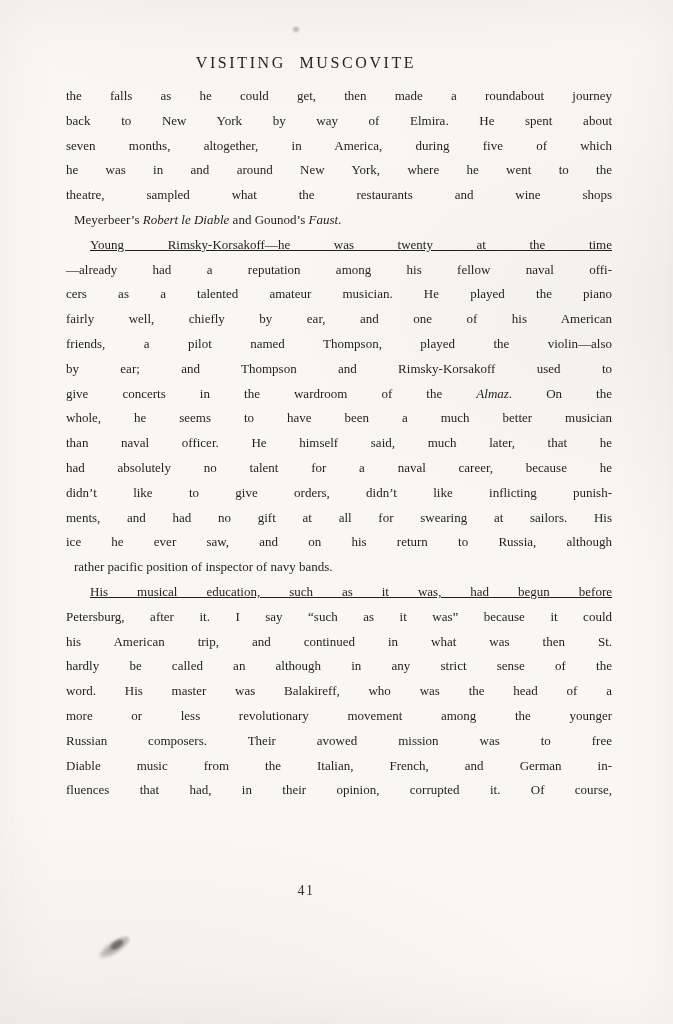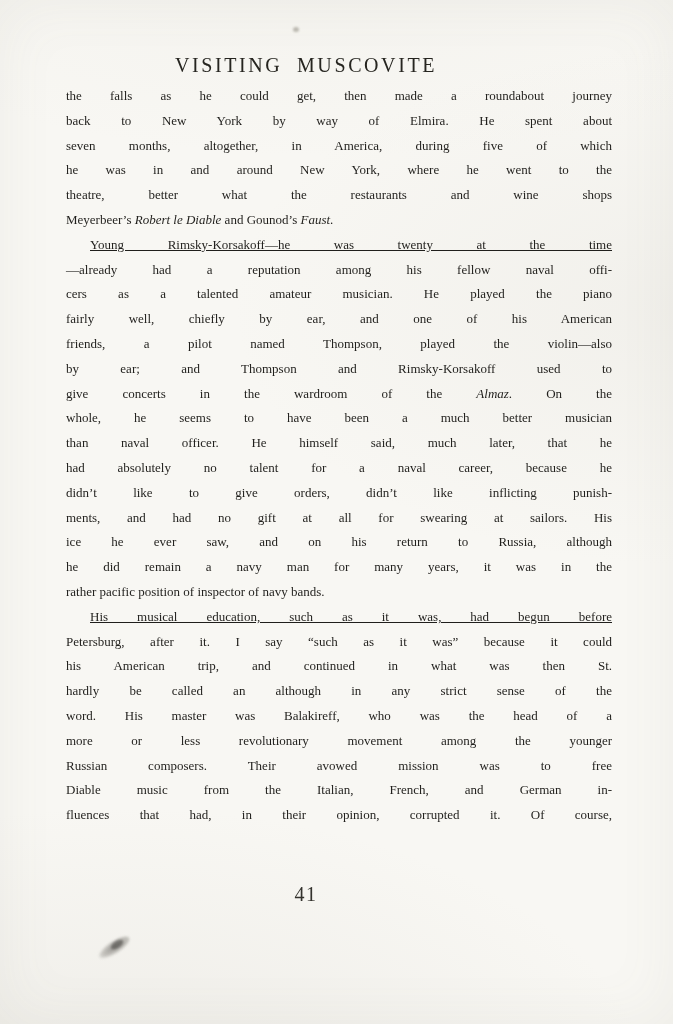--- a/index.html
+++ b/index.html
@@ -23,21 +23,21 @@
     color: #1f1e1b;
   }
   .head-folio-band {
     position: absolute;
     left: 0;
     width: 612px;
     text-align: center;
   }
   .running-head {
     top: 54px;
-    font-size: 20px;
+    font-size: 16px;
     letter-spacing: 2.6px;
     word-spacing: 7px;
     color: #262520;
   }
   .text-block {
     position: absolute;
     left: 66px;
     top: 84px;
     width: 546px;
   }
@@ -46,28 +46,29 @@
     height: 24.8px;
     line-height: 24.8px;
     font-size: 13px;
     text-align: justify;
     text-align-last: justify;
     white-space: normal;
     color: #201f1c;
   }
   .line.para-end {
     text-align-last: left;
+    margin-left: 8px;
   }
   .line.indent {
     text-indent: 24px;
     text-decoration: underline;
   }
   .folio {
     top: 883px;
-    font-size: 20px;
+    font-size: 14px;
     letter-spacing: 1.5px;
     color: #33322d;
   }
   .smudge {
     position: absolute;
     left: 96px;
     top: 941px;
     width: 36px;
     height: 13px;
     background: radial-gradient(ellipse at 55% 50%, rgba(95,93,88,0.65), rgba(120,117,110,0.35) 55%, rgba(140,137,128,0) 75%);
@@ -103,38 +104,37 @@
 <div class="page">
 
   <div class="head-folio-band running-head">VISITING MUSCOVITE</div>
 
   <div class="text-block">
       <div class="para">
         <div class="line">the falls as he could get, then made a roundabout journey</div>
         <div class="line">back to New York by way of Elmira. He spent about</div>
         <div class="line">seven months, altogether, in America, during five of which</div>
         <div class="line">he was in and around New York, where he went to the</div>
-        <div class="line">theatre, better what the restaurants and wine shops</div>
+        <div class="line">theatre, sampled what the restaurants and wine shops</div>
         <div class="line para-end">Meyerbeer’s <i>Robert le Diable</i> and Gounod’s <i>Faust</i>.</div>
       </div>
       <div class="para">
         <div class="line indent">Young Rimsky-Korsakoff—he was twenty at the time</div>
         <div class="line">—already had a reputation among his fellow naval offi-</div>
         <div class="line">cers as a talented amateur musician. He played the piano</div>
         <div class="line">fairly well, chiefly by ear, and one of his American</div>
         <div class="line">friends, a pilot named Thompson, played the violin—also</div>
         <div class="line">by ear; and Thompson and Rimsky-Korsakoff used to</div>
         <div class="line">give concerts in the wardroom of the <i>Almaz</i>. On the</div>
         <div class="line">whole, he seems to have been a much better musician</div>
         <div class="line">than naval officer. He himself said, much later, that he</div>
         <div class="line">had absolutely no talent for a naval career, because he</div>
         <div class="line">didn’t like to give orders, didn’t like inflicting punish-</div>
         <div class="line">ments, and had no gift at all for swearing at sailors. His</div>
         <div class="line">ice he ever saw, and on his return to Russia, although</div>
-        <div class="line">he did remain a navy man for many years, it was in the</div>
         <div class="line para-end">rather pacific position of inspector of navy bands.</div>
       </div>
       <div class="para">
         <div class="line indent">His musical education, such as it was, had begun before</div>
         <div class="line">Petersburg, after it. I say “such as it was” because it could</div>
         <div class="line">his American trip, and continued in what was then St.</div>
         <div class="line">hardly be called an although in any strict sense of the</div>
         <div class="line">word. His master was Balakireff, who was the head of a</div>
         <div class="line">more or less revolutionary movement among the younger</div>
         <div class="line">Russian composers. Their avowed mission was to free</div>

